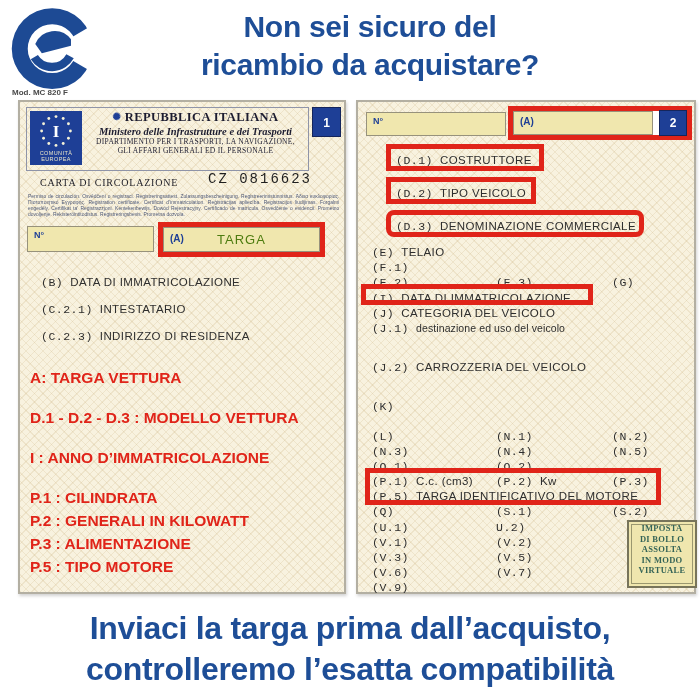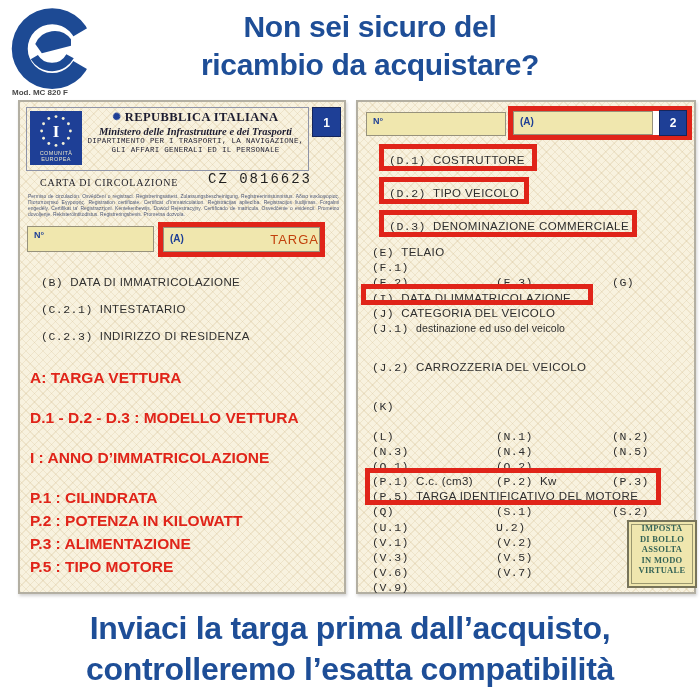--- a/index.html
+++ b/index.html
@@ -26,21 +26,21 @@
   .hdr-box{position:absolute;left:6px;top:5px;width:281px;height:62px;border:1px solid #8f94a8;}
   .eu-box{position:absolute;left:3px;top:3px;width:52px;height:54px;background:#1e3f96;
           text-align:center;}
   .eu-box svg{display:block;margin:1px auto 0;}
   .eu-caption{font-size:5.5px;line-height:6px;color:#e8e4c8;letter-spacing:0.4px;}
   .hdr-text{position:absolute;left:58px;top:2px;width:221px;text-align:center;
             font-family:"Liberation Serif",serif;color:#1c1c30;}
   .country{font-size:12.5px;font-weight:bold;letter-spacing:0.4px;white-space:nowrap;}
   .emblem-ic{color:#1e3f96;font-size:10px;vertical-align:1px;}
   .ministry{font-size:10.5px;font-weight:bold;font-style:italic;white-space:nowrap;margin-top:1px;}
-  .dept{font-size:7.5px;letter-spacing:0.3px;line-height:9px;white-space:nowrap;font-family:Liberation Mono, monospace;}
+  .dept{font-size:7.5px;letter-spacing:0.3px;line-height:9px;white-space:nowrap;}
   .page-no{position:absolute;width:27px;height:28px;background:#1e3f96;color:#fff;
            font-size:12px;font-weight:bold;text-align:center;line-height:30px;
            border:1px solid #14255c;}
   .page1{left:292px;top:5px;}
   .carta-row{position:absolute;left:8px;top:70px;width:310px;white-space:nowrap;}
   .doc-title{font-family:"Liberation Serif",serif;font-size:10px;letter-spacing:0.8px;color:#23232b;margin-left:12px;}
   .doc-number{position:absolute;left:180px;top:-1px;font-family:"Liberation Mono",monospace;
               font-size:14px;letter-spacing:2px;color:#1f1f1f;}
   .multiling{position:absolute;left:8px;top:92px;width:566px;font-size:9px;line-height:10.5px;
              color:#4d5878;text-align:justify;transform:scale(0.55);transform-origin:top left;}
@@ -48,47 +48,47 @@
   
   .yfield{background:#f0e7ae;border:1px solid #97927c;box-sizing:border-box;}
   .code-blue{color:#1e3f96;font-weight:bold;}
   .n-box1{position:absolute;left:7px;top:124px;width:127px;height:26px;padding:3px 0 0 6px;font-size:9px;}
   .n-box2{position:absolute;left:8px;top:10px;width:140px;height:24px;padding:3px 0 0 6px;font-size:9px;}
 
   .red-frame{border:5px solid #e02419;box-sizing:border-box;background:transparent;}
   .targa-frame{position:absolute;left:138px;top:120px;width:167px;height:35px;}
   .targa-inner{width:100%;height:100%;background:#f0e7ae;position:relative;}
   .targa-code{position:absolute;left:6px;top:5px;font-size:10px;}
-  .targa-value{position:absolute;left:0;right:0;top:4px;text-align:right;
-               font-size:13px;letter-spacing:1px;color:#c2410c;}
+  .targa-value{position:absolute;left:0;right:0;top:4px;text-align:center;
+               font-size:13px;letter-spacing:1px;color:#4d7c0f;}
 
   .a2-frame{position:absolute;left:150px;top:4px;width:184px;height:34px;display:flex;align-items:center;}
   .a2-yellow{flex:1;height:24px;padding:4px 0 0 6px;font-size:10px;box-sizing:border-box;}
   .a2-gap{width:6px;height:24px;background:#fff;}
   .page2{position:relative;width:26px;height:24px;line-height:25px;flex:0 0 26px;}
 
   
   .p1rows{position:absolute;left:9px;top:170px;margin-left:12px;}
   .p1rows .row{height:27px;white-space:nowrap;}
   .code{font-family:"Liberation Mono",monospace;font-size:11.5px;color:#2e2e2e;letter-spacing:0.5px;}
   .lbl{font-size:11.5px;color:#2e2e2e;letter-spacing:0.4px;margin-left:7px;}
   .lbl.small{font-size:10.5px;letter-spacing:0.1px;}
 
   
   .p1notes{position:absolute;left:10px;top:264px;}
   .note{font-size:15.5px;font-weight:bold;color:#e02419;line-height:23px;white-space:nowrap;}
   .note.spaced{margin-top:17px;}
 
   
-  .dfields{position:absolute;left:21px;top:42px;}
+  .dfields{position:absolute;left:28px;top:42px;}
   .dbox{border:5px solid #e02419;box-sizing:border-box;height:27px;margin-bottom:6px;
         padding:1px 0 0 5px;white-space:nowrap;}
   .dbox:nth-child(1){width:158px;}
   .dbox:nth-child(2){width:150px;}
-  .dbox:nth-child(3){width:258px;}
+  .dbox:nth-child(3){width:258px;border-radius:8px;}
 
   
   .p2lines{position:absolute;left:10px;top:140px;width:322px;}
   .vline{position:relative;height:15.2px;}
   .vline.gap-lg{height:24px;}
   .vline.gap-sm{height:14px;}
   .cell{position:absolute;top:0;white-space:nowrap;}
   .cell.c0{left:4px;text-align:right;}
   .cell.c1{left:128px;}
   .cell.c2{left:244px;}
@@ -178,21 +178,21 @@
         <div class="row"><span class="code">(B)</span><span class="lbl">DATA DI IMMATRICOLAZIONE</span></div>
         <div class="row"><span class="code">(C.2.1)</span><span class="lbl">INTESTATARIO</span></div>
         <div class="row"><span class="code">(C.2.3)</span><span class="lbl">INDIRIZZO DI RESIDENZA</span></div>
       </div>
 
     <div class="p1notes" id="p1-notes">
         <div class="note">A: TARGA VETTURA</div>
         <div class="note spaced">D.1 - D.2 - D.3 : MODELLO VETTURA</div>
         <div class="note spaced">I : ANNO D’IMMATRICOLAZIONE</div>
         <div class="note spaced">P.1 : CILINDRATA</div>
-        <div class="note">P.2 : POTENZA IN KILOWATT</div>
+        <div class="note">P.2 : GENERALI IN KILOWATT</div>
         <div class="note">P.3 : ALIMENTAZIONE</div>
         <div class="note">P.5 :  TIPO MOTORE</div>
       </div>
   </section>
 
   <section class="panel panel2">
 
     <div class="yfield n-box2 code-blue">N°</div>
 
     <div class="a2-frame red-frame">

